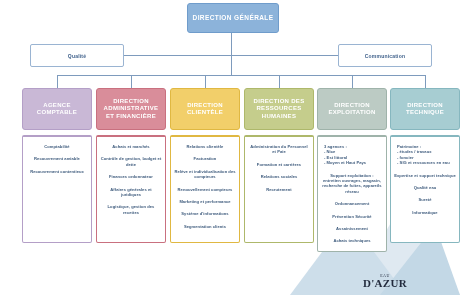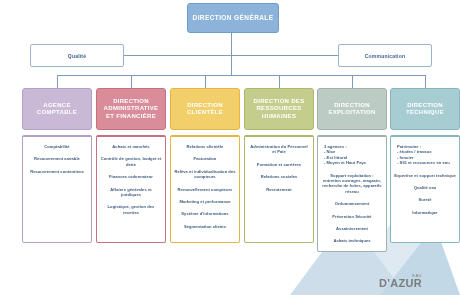--- a/index.html
+++ b/index.html
@@ -9,22 +9,22 @@
     font-family:"Liberation Sans",sans-serif;
     overflow:hidden;
     position:relative;
   }
   #chart-root{position:absolute;inset:0;}
 
   
   .watermark{position:absolute;right:0;bottom:0;width:230px;height:130px;pointer-events:none;}
   .wm-logo{
     position:absolute;right:38px;bottom:6px;
-    width:74px;text-align:right;
-    color:#737373;opacity:.9;
+    width:74px;text-align:center;
+    color:#0f172a;opacity:.9;font-family:Liberation Serif, serif;
   }
   .wm-logo .wm-small{font-size:4px;letter-spacing:.5px;line-height:5px;}
   .wm-logo .wm-big{font-size:11px;font-weight:bold;letter-spacing:.3px;line-height:11px;}
 
   
   .line{position:absolute;background:#7e9bbd;}
   .vline{width:1px;}
   .hline{height:1px;}
 
   

